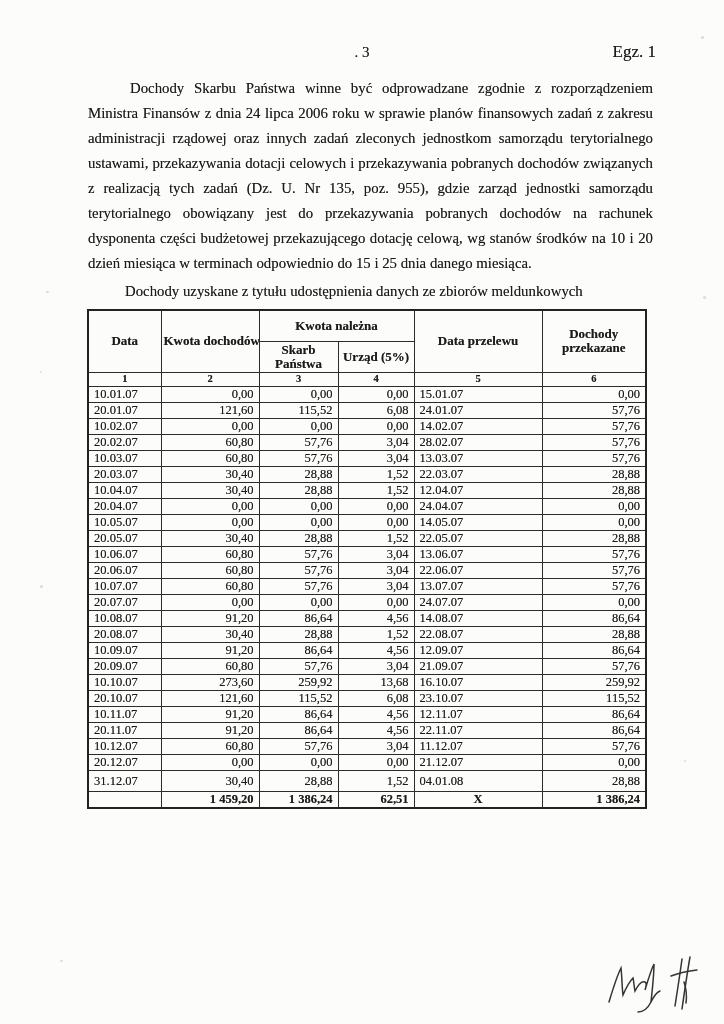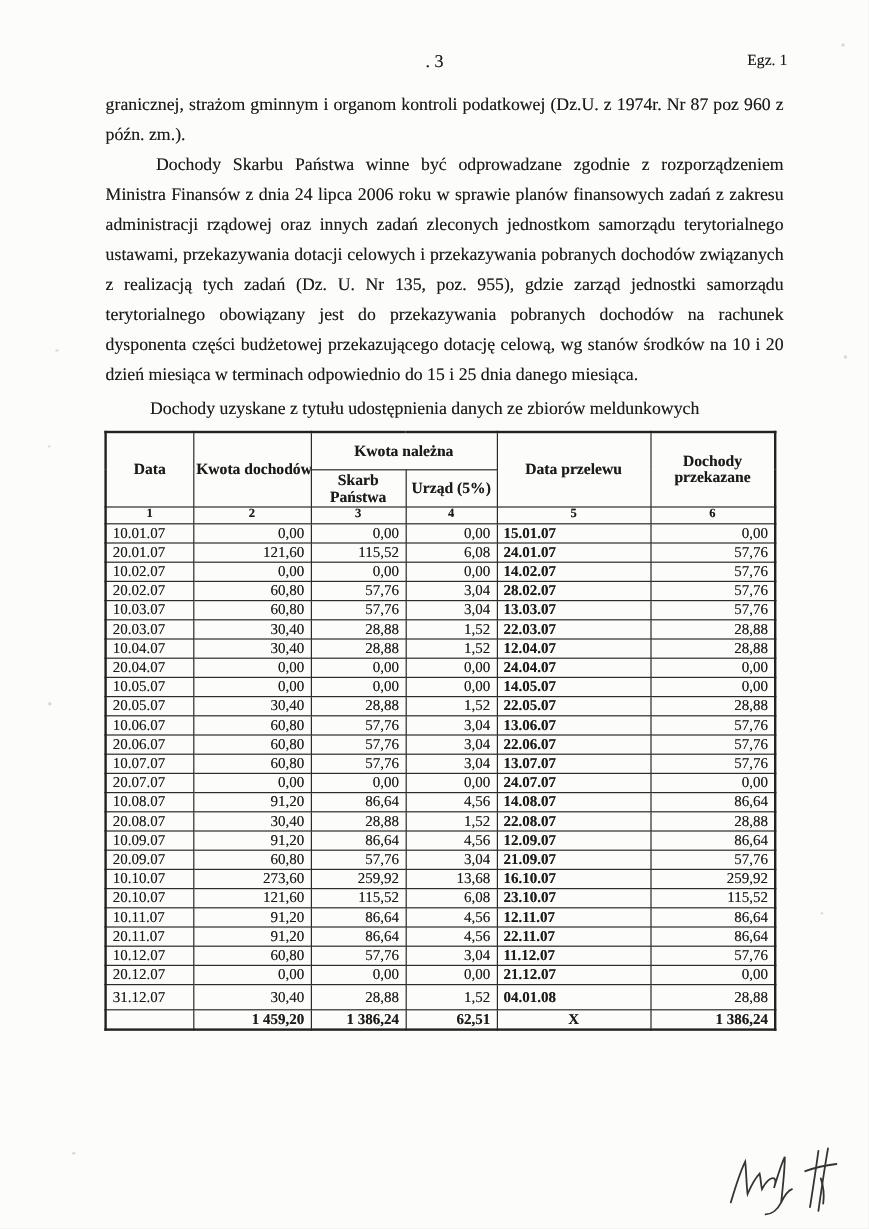--- a/index.html
+++ b/index.html
@@ -11,21 +11,21 @@
     font-family:"Liberation Serif", serif;
     color:#1b1b1b;
     overflow:hidden;
     text-shadow:0 0 .4px rgba(20,20,20,.55);
   }
   .page-number {
     position:absolute; top:44px; left:0; width:100%;
     text-align:center; font-size:15px;
   }
   .copy-label {
-    position:absolute; top:42px; right:68px; font-size:13px;
+    position:absolute; top:42px; right:68px; font-size:17px;
   }
   .content {
     position:absolute; top:76px; left:88px; width:565px;
   }
   .para {
     font-size:14.8px; line-height:25px;
     text-align:justify;
   }
   .para.indent { text-indent:42px; }
   .table-title {
@@ -50,40 +50,39 @@
   }
   .data-table .colnum-row td {
     height:14px; line-height:12px; font-size:10.5px; font-weight:bold;
     text-align:center; padding:0;
   }
   .data-table tbody td {
     height:16px; line-height:15px; padding:0 5px;
   }
   td.c-date { text-align:left; padding-left:4px; }
   td.c-num  { text-align:right; padding-right:6px; }
-  td.c-transfer { text-align:left; padding-left:18px;font-weight:bold; }
+  td.c-transfer { text-align:left; padding-left:18px; }
   td.c-x { text-align:center; padding:0; }
   tr.tall-row td { height:21px; vertical-align:bottom; padding-bottom:2px; }
   tr.total-row td { font-weight:bold; height:17px; }
   .signature {
     position:absolute; left:585px; top:948px;
     width:125px; height:72px;
   }
   .speck { position:absolute; background:#9a9a96; border-radius:50%; opacity:.35; }
 </style>
 </head>
 <body>
 
 <div class="page">
 
   <div class="page-number">. 3</div>
   <div class="copy-label">Egz. 1</div>
 
   <div class="content">
-    <p class="para">granicznej, strażom gminnym i organom kontroli podatkowej (Dz.U. z 1974r. Nr 87 poz 960 z późn. zm.).</p>
     <p class="para indent">Dochody Skarbu Państwa winne być odprowadzane zgodnie z rozporządzeniem Ministra Finansów z dnia 24 lipca 2006 roku w sprawie planów finansowych zadań z zakresu administracji rządowej oraz innych zadań zleconych jednostkom samorządu terytorialnego ustawami, przekazywania dotacji celowych i przekazywania pobranych dochodów związanych z realizacją tych zadań (Dz. U. Nr 135, poz. 955), gdzie zarząd jednostki samorządu terytorialnego obowiązany jest do przekazywania pobranych dochodów na rachunek dysponenta części budżetowej przekazującego dotację celową, wg stanów środków na 10 i 20 dzień miesiąca w terminach odpowiednio do 15 i 25 dnia danego miesiąca.</p>
 
     <div class="table-title">Dochody uzyskane z tytułu udostępnienia danych ze zbiorów meldunkowych</div>
 
     <table class="data-table">
       <colgroup>
         <col style="width:73px">
         <col style="width:98px">
         <col style="width:79px">
         <col style="width:76px">

